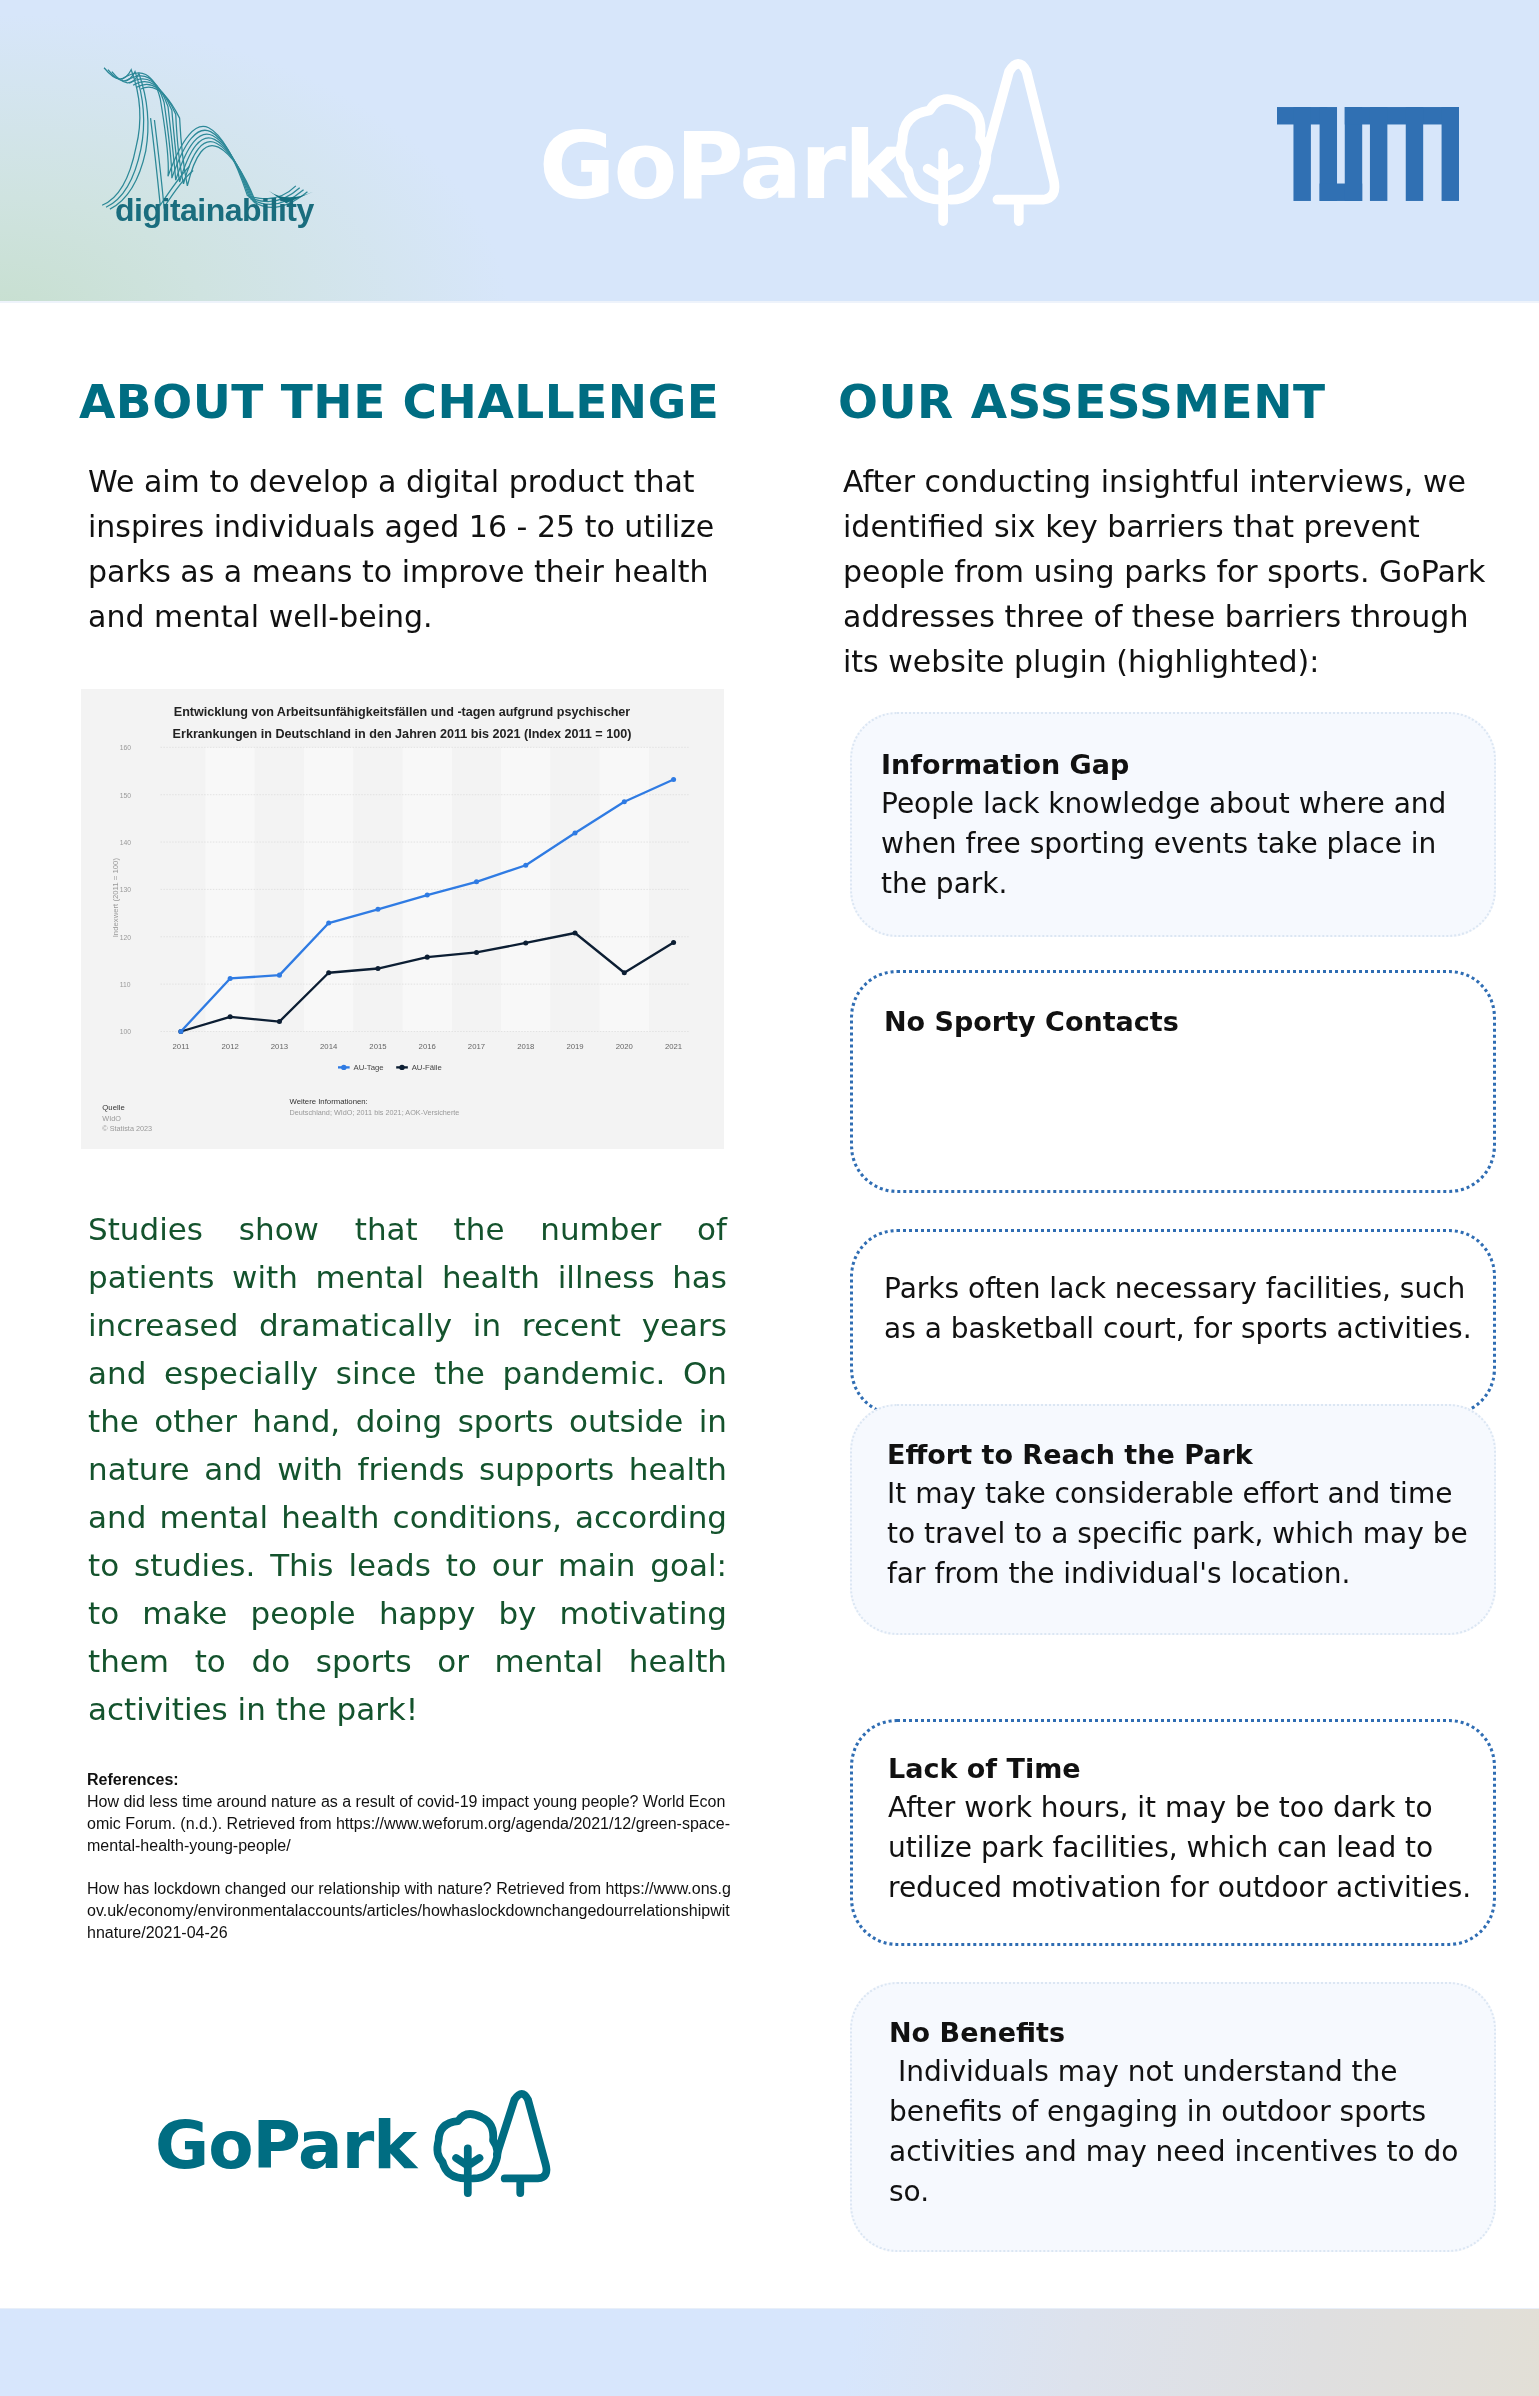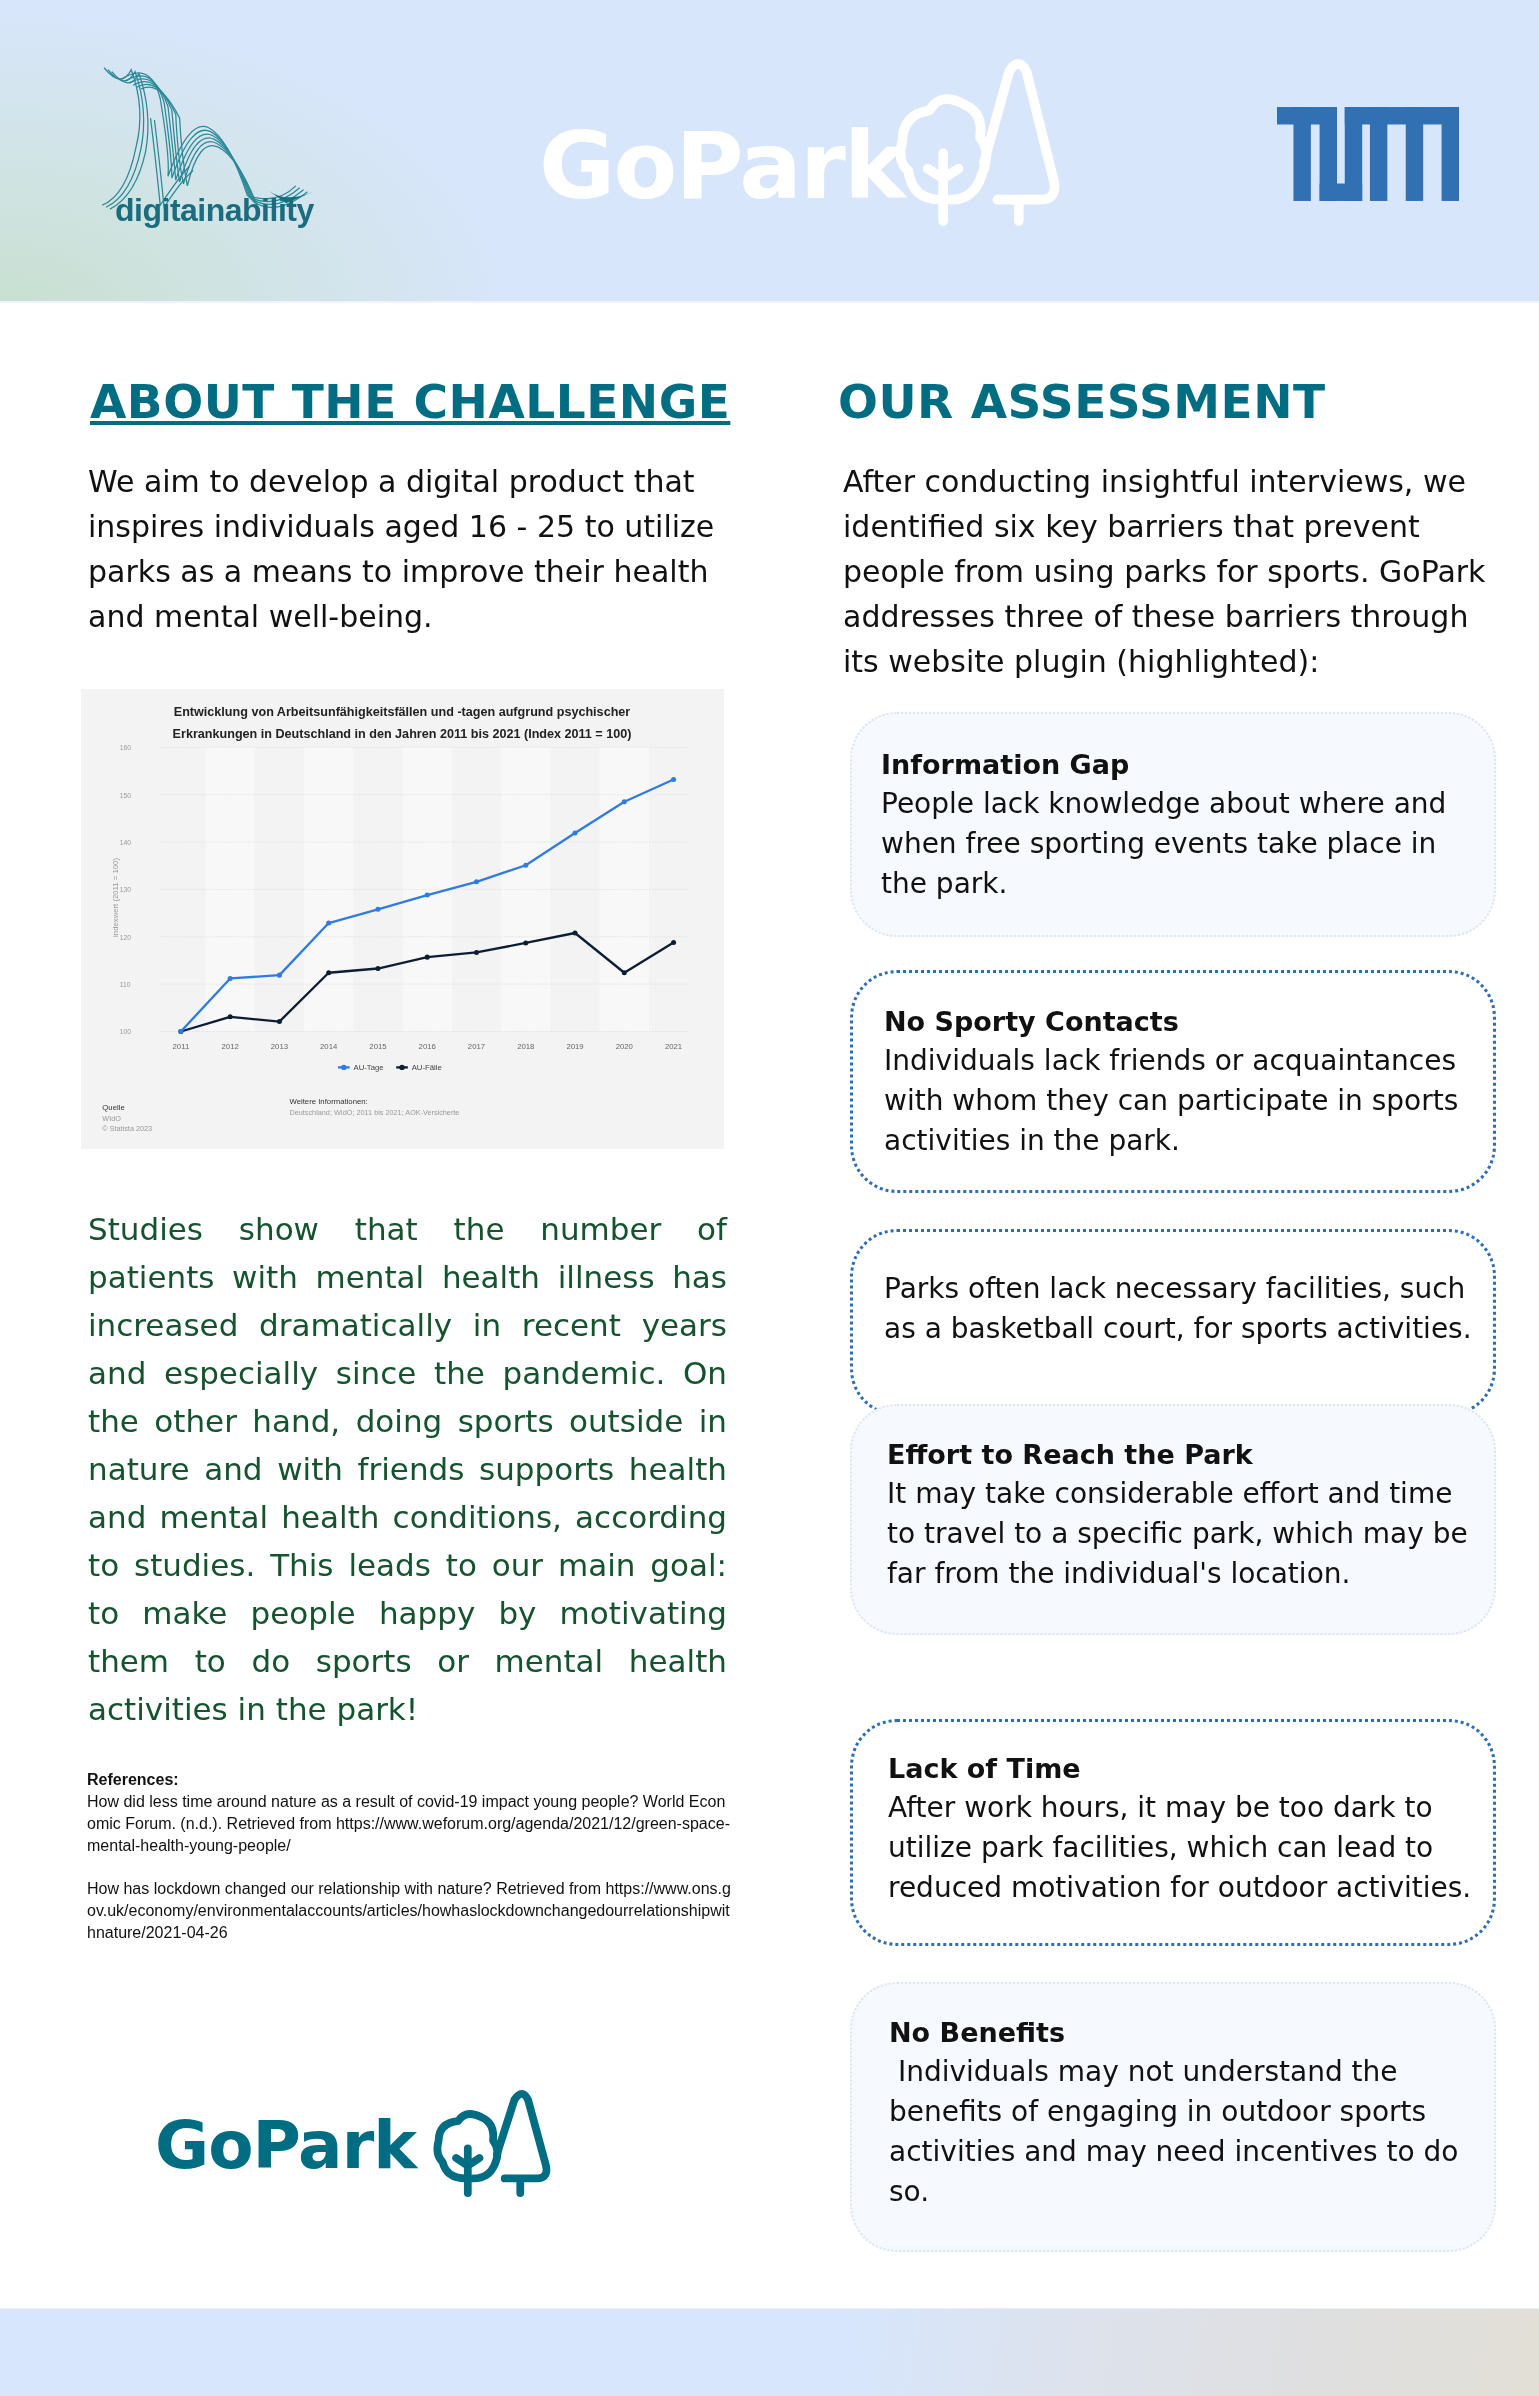--- a/index.html
+++ b/index.html
@@ -129,21 +129,21 @@
       <rect x="44" y="79" width="44" height="18"></rect>
       <rect x="70" y="0" width="18" height="97"></rect>
       <rect x="70" y="0" width="118" height="18"></rect>
       <rect x="96" y="0" width="18" height="97"></rect>
       <rect x="133" y="0" width="18" height="97"></rect>
       <rect x="170" y="0" width="18" height="97"></rect>
     </g>
   </svg>
 </div>
 
-<h2 class="section-title" style="left:90px; top:374px;text-decoration:underline;">ABOUT THE CHALLENGE</h2>
+<h2 class="section-title" style="left:79px; top:374px;">ABOUT THE CHALLENGE</h2>
 <p class="para" style="left:88px; top:459px; width:660px;">We aim to develop a digital product that inspires individuals aged 16 - 25 to utilize parks as a means to improve their health and mental well-being.</p>
 
 <div class="chart-wrap">
   <svg id="chart-svg" width="643" height="460" viewBox="0 0 663 474">
     <g id="chart-bands">
         <rect x="77.6" y="60" width="50.8" height="293" fill="#f3f3f3"></rect>
         <rect x="128.4" y="60" width="50.8" height="293" fill="#f8f8f8"></rect>
         <rect x="179.2" y="60" width="50.8" height="293" fill="#f3f3f3"></rect>
         <rect x="230" y="60" width="50.8" height="293" fill="#f8f8f8"></rect>
         <rect x="280.8" y="60" width="50.8" height="293" fill="#f3f3f3"></rect>
@@ -253,21 +253,20 @@
 <h2 class="section-title" style="left:838px; top:374px;">OUR ASSESSMENT</h2>
 <p class="para" style="left:843px; top:459px; width:670px;">After conducting insightful interviews, we identified six key barriers that prevent people from using parks for sports. GoPark addresses three of these barriers through its website plugin (highlighted):</p>
 
 <div class="barrier plain" style="top:712px; height:225px; padding-top:31px;">
   <div class="b-title">Information Gap</div>
   <div class="b-text">People lack knowledge about where and when free sporting events take place in the park.</div>
 </div>
 
 <div class="barrier hl" style="top:970px; height:223px; padding-top:29px; padding-left:31px;">
   <div class="b-title">No Sporty Contacts</div>
-  <div class="b-text">Individuals lack friends or acquaintances with whom they can participate in sports activities in the park.</div>
 </div>
 
 <div class="barrier hl" style="top:1229px; height:187px; padding-top:37px; padding-left:31px;">
   <div class="b-text">Parks often lack necessary facilities, such as a basketball court, for sports activities.</div>
 </div>
 
 <div class="barrier plain" style="top:1404px; height:231px; padding-top:29px; padding-left:35px;">
   <div class="b-title">Effort to Reach the Park</div>
   <div class="b-text">It may take considerable effort and time to travel to a specific park, which may be far from the individual's location.</div>
 </div>

